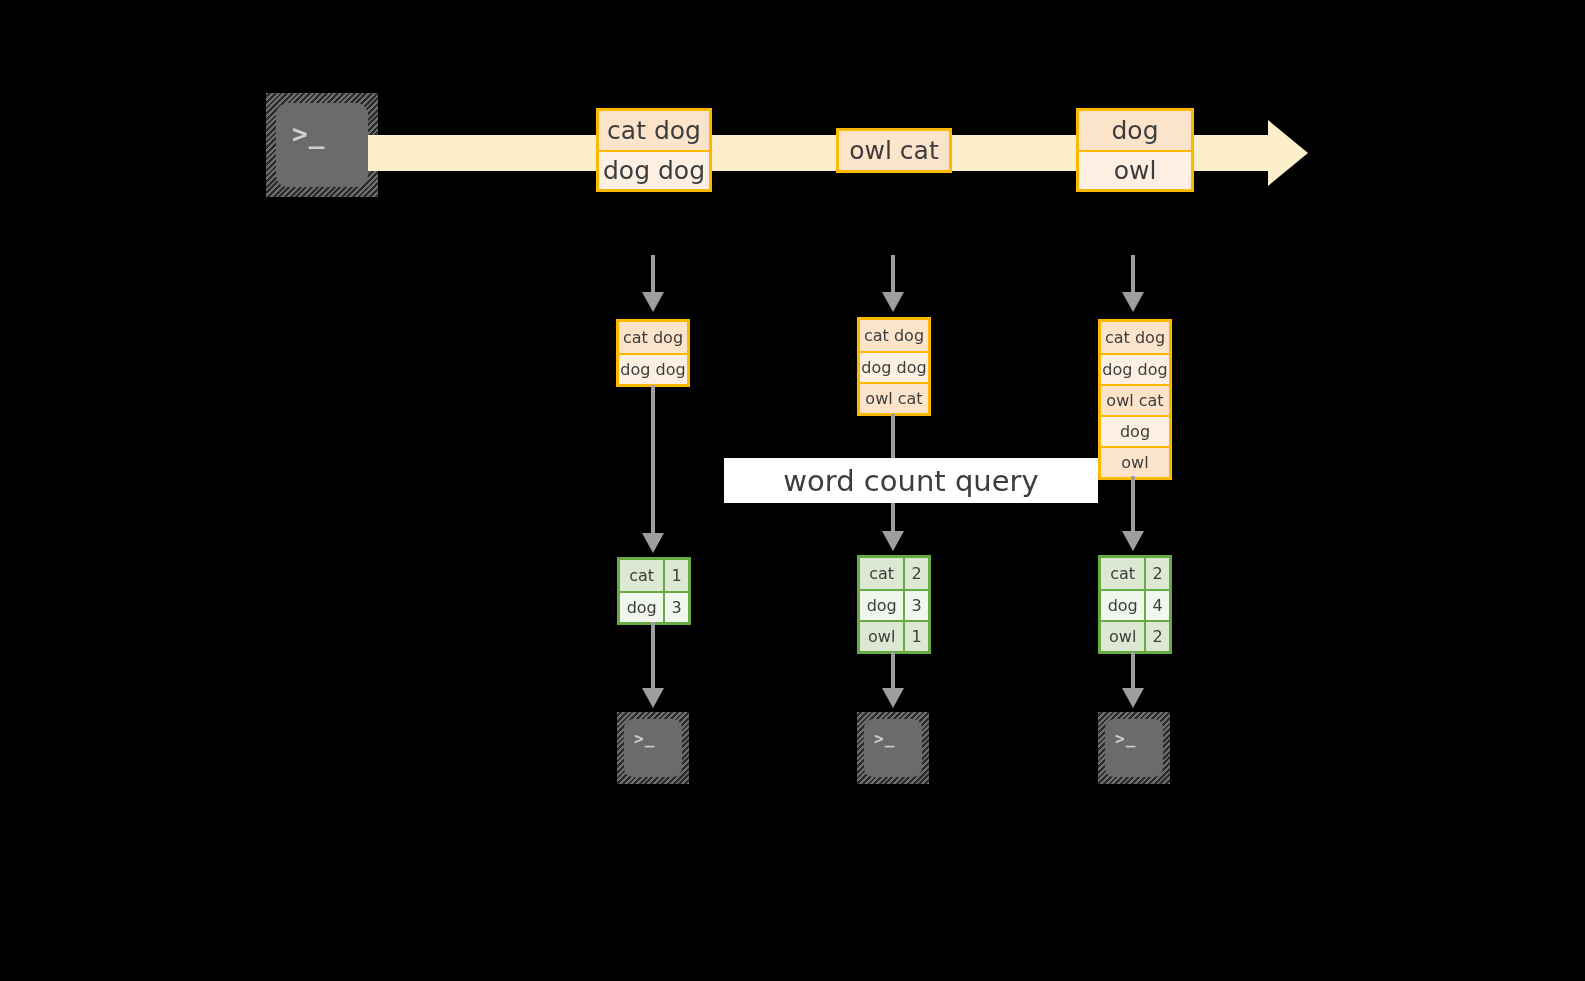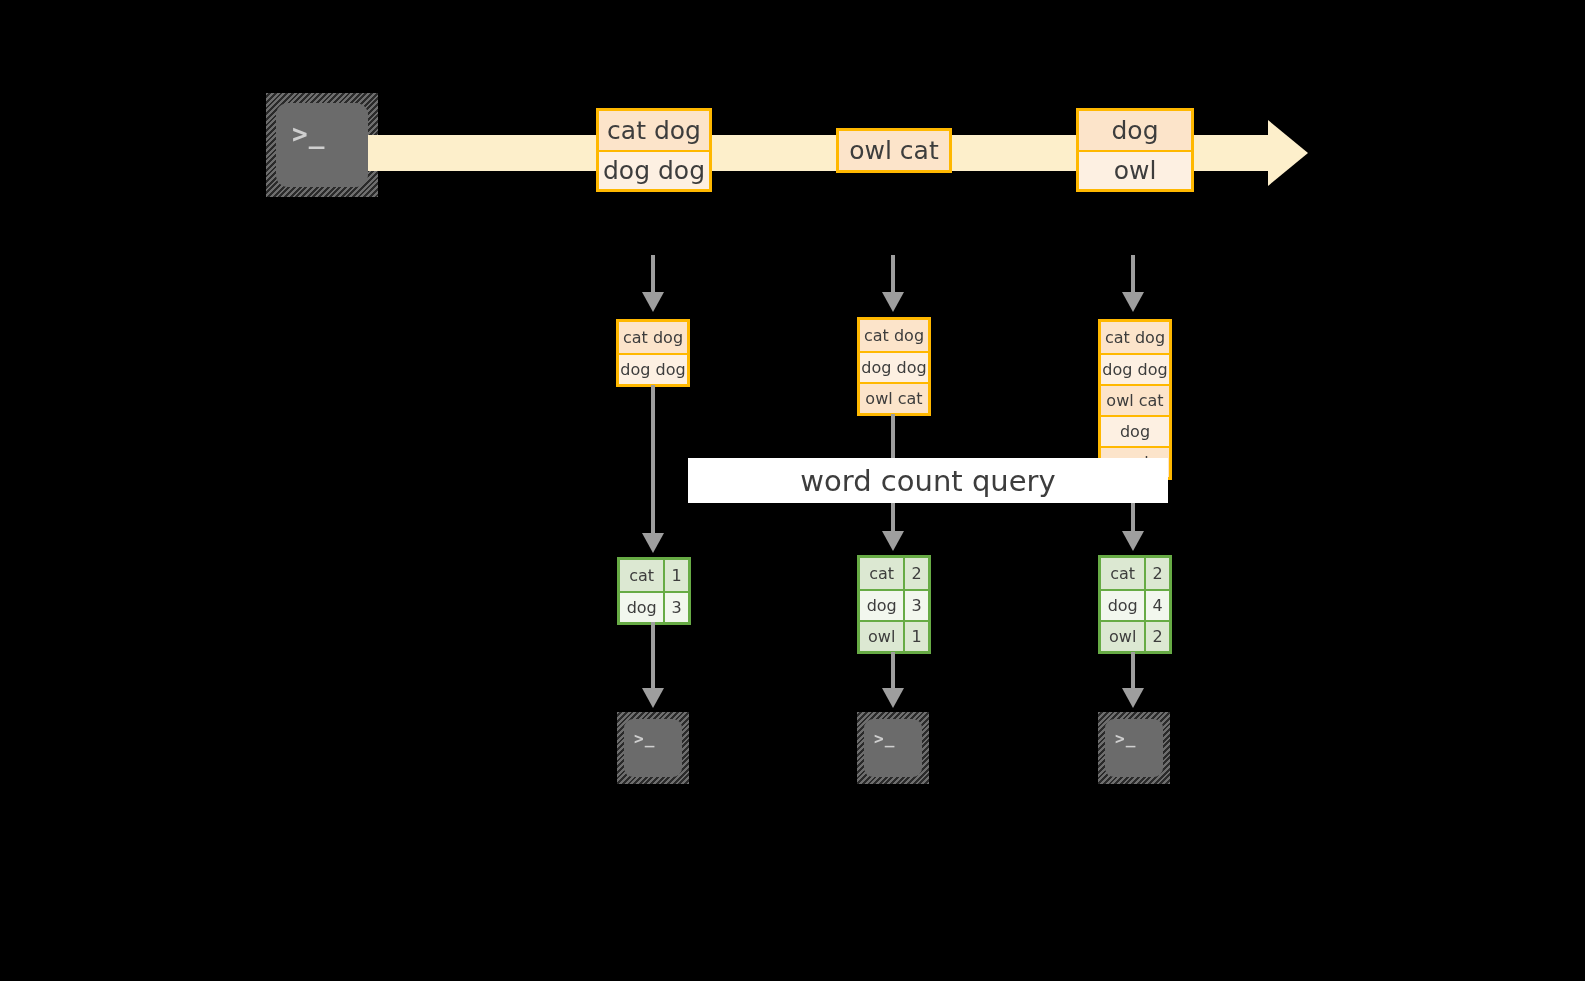--- a/index.html
+++ b/index.html
@@ -202,21 +202,21 @@
   <div class="ebox stack" style="left:1098px; top:319px; width:74px;">
     <div class="cell alt">cat dog</div>
     <div class="cell">dog dog</div>
     <div class="cell alt">owl cat</div>
     <div class="cell">dog</div>
     <div class="cell alt">owl</div>
   </div>
   <div class="conn-line" style="left:1131px; top:476px; height:58px;"></div>
   <div class="conn-head" style="left:1122px; top:531px;"></div>
 
-  <div class="query-band" style="left:688px; top:458px; width:480px; height:45px;">
+  <div class="query-band" style="left:724px; top:458px; width:374px; height:45px;">
     <span class="label">word count query</span>
   </div>
 
   <div class="gbox" style="left:617px; top:557px; width:74px;">
     <div class="row alt">
       <div class="k">cat</div>
       <div class="v">1</div>
     </div>
     <div class="row">
       <div class="k">dog</div>

